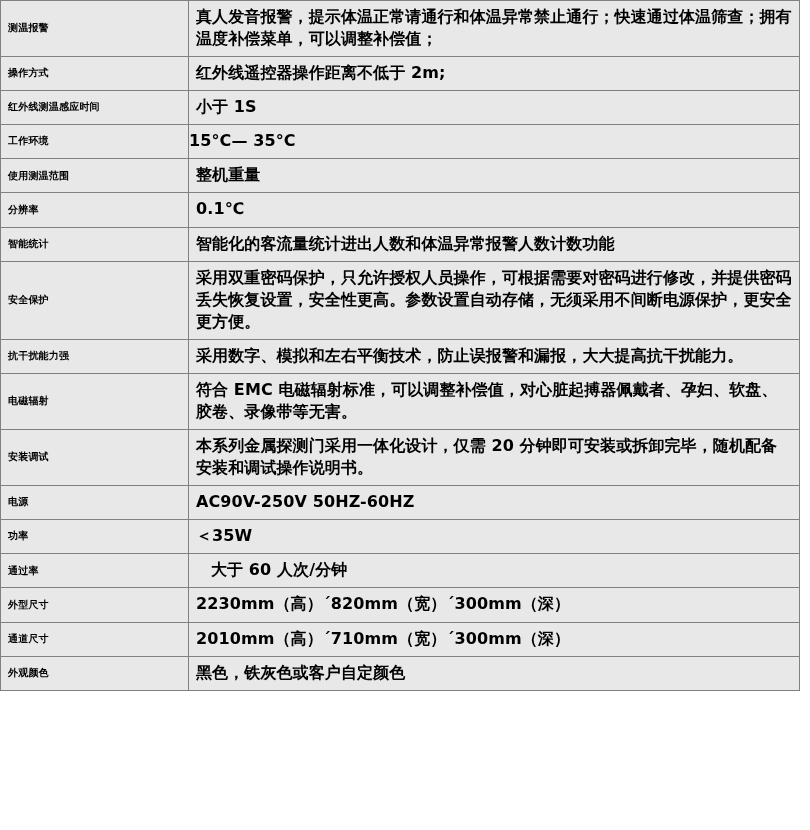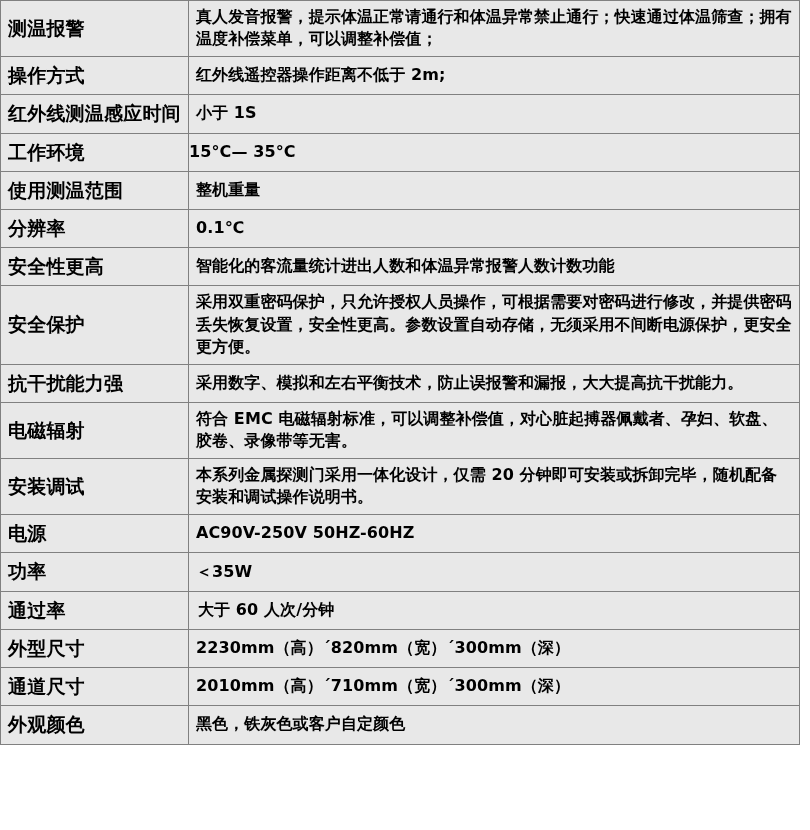--- a/index.html
+++ b/index.html
@@ -24,30 +24,30 @@
     border: 1px solid #808080;
     vertical-align: middle;
     padding: 5px 7px 6px 7px;
     line-height: 1.38;
   }
   .spec-table col.c1 { width: 188px; }
   .spec-table col.c2 { width: 611px; }
   td.label {
     background: #e8e8e8;
     font-weight: bold;
-    font-size: 19px;
+    font-size: 10px;
     letter-spacing: 0.2px;
   }
   td.value {
     background: #e8e8e8;
     font-weight: bold;
     font-size: 16px;
     letter-spacing: 0.1px;
   }
-  td.value.indent1 { padding-left: 9px; }
+  td.value.indent1 { padding-left: 22px; }
   td.value.indent2 { padding-left: 0; }
 </style>
 </head>
 <body>
 
 <table class="spec-table">
   <colgroup>
       <col class="c1">
       <col class="c2">
     </colgroup>
@@ -70,21 +70,21 @@
       </tr>
       <tr>
         <td class="label">使用测温范围</td>
         <td class="value">整机重量</td>
       </tr>
       <tr>
         <td class="label">分辨率</td>
         <td class="value">0.1℃</td>
       </tr>
       <tr>
-        <td class="label">安全性更高</td>
+        <td class="label">智能统计</td>
         <td class="value">智能化的客流量统计进出人数和体温异常报警人数计数功能</td>
       </tr>
       <tr>
         <td class="label">安全保护</td>
         <td class="value">采用双重密码保护，只允许授权人员操作，可根据需要对密码进行修改，并提供密码丢失恢复设置，安全性更高。参数设置自动存储，无须采用不间断电源保护，更安全更方便。</td>
       </tr>
       <tr>
         <td class="label">抗干扰能力强</td>
         <td class="value">采用数字、模拟和左右平衡技术，防止误报警和漏报，大大提高抗干扰能力。</td>
       </tr>

